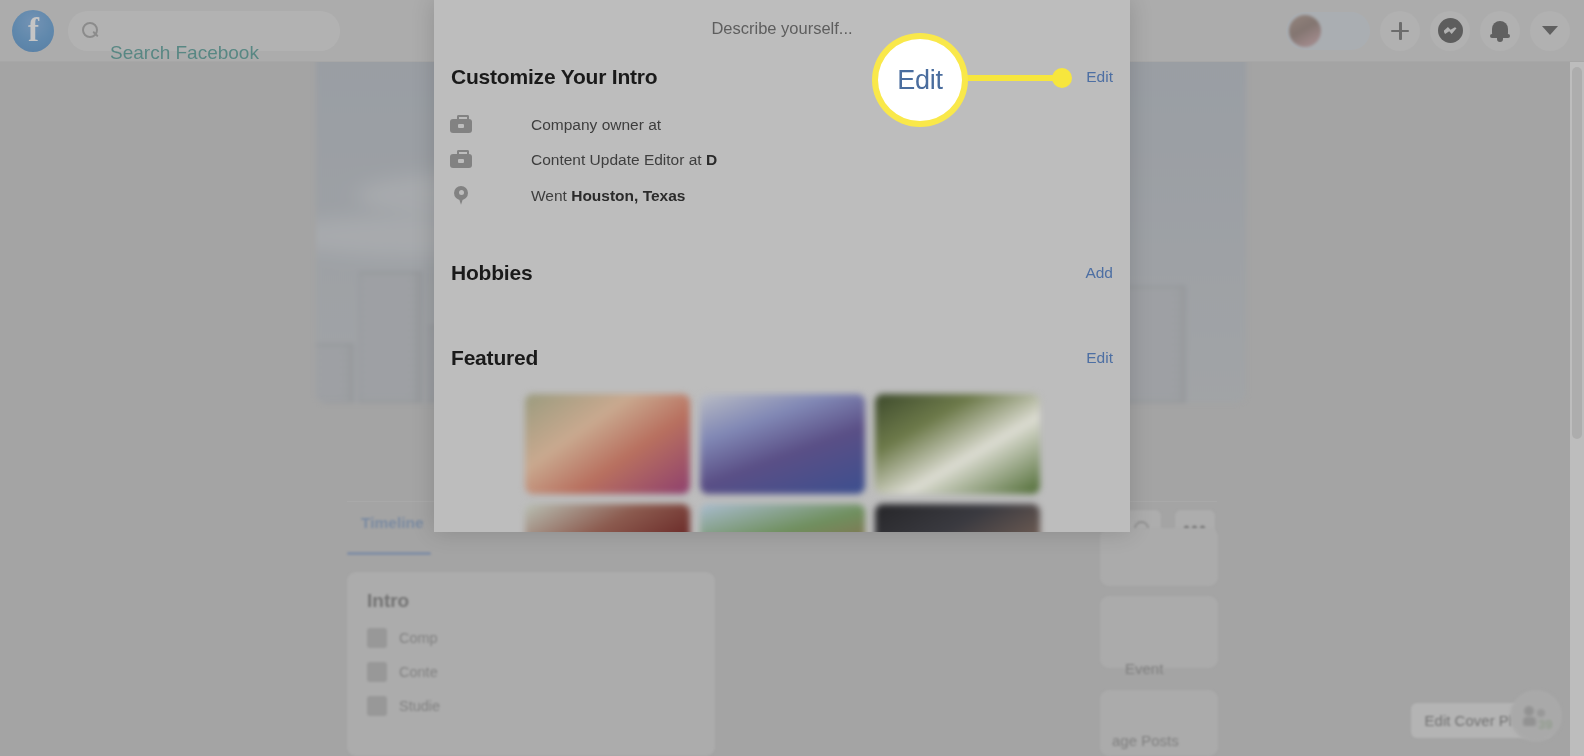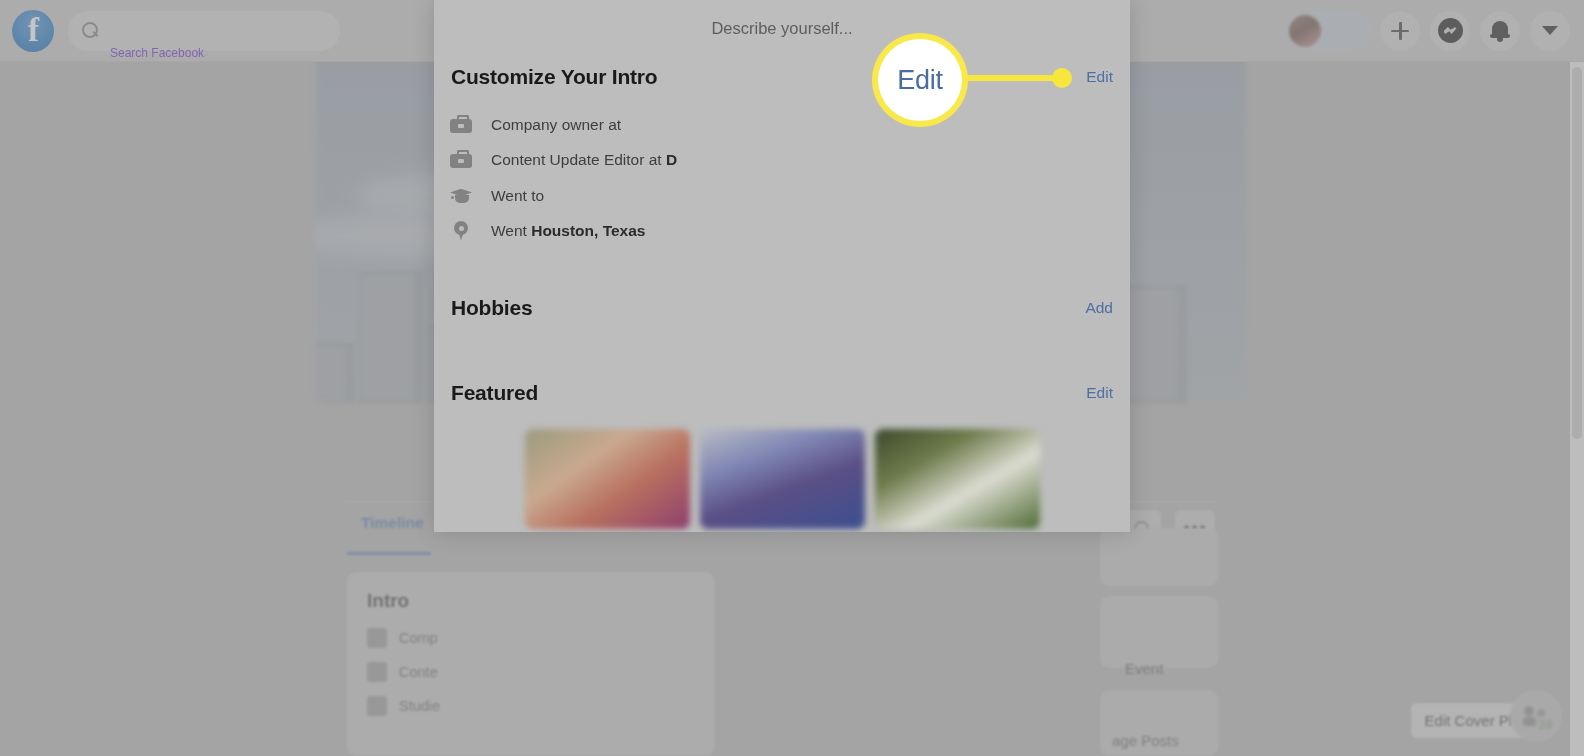--- a/index.html
+++ b/index.html
@@ -47,21 +47,21 @@
   .search-ico { width: 17px; height: 17px; position: relative; flex: 0 0 auto; opacity: .62; }
   .search-ico::before {
     content: ""; position: absolute; left: 0; top: 0;
     width: 12px; height: 12px; border: 2px solid #4a4a4a; border-radius: 50%;
   }
   .search-ico::after {
     content: ""; position: absolute; left: 10px; top: 11px;
     width: 7px; height: 2px; background: #4a4a4a; transform: rotate(45deg);
     border-radius: 1px;
   }
-  .search-txt { margin-left: 11px; font-size: 12px; color: #6d28d9; margin-top: 44px; }
+  .search-txt { margin-left: 11px; font-size: 19px; color: #0f766e; margin-top: 44px; }
 
   .topbar-right {
     margin-left: auto; display: flex; align-items: center; gap: 10px;
     margin-right: 14px;
   }
   .profile-pill {
     height: 38px; width: 84px; border-radius: 19px;
     background: #c4cdd6; display: flex; align-items: center;
     padding-left: 3px;
   }
@@ -258,21 +258,21 @@
   }
   .sec-title { font-size: 21px; font-weight: bold; color: #1a1a1a; letter-spacing: -.2px;}
   .sec-link  { font-size: 15.5px; color: #4d6fa3; }
 
   #row-customize { margin-top: 9px; }
 
   .intro-list { margin-top: 18px; }
   .intro-row {
     display: flex; align-items: center;
     height: 35.5px;
-    font-size: 15.5px; color: #3e3e3e;
+    font-size: 15.5px; color: #3e3e3e; gap: 40px;
   }
   .intro-row .label { margin-left: 19px; }
   .intro-row .label b { font-weight: bold; color: #2b2b2b; }
   .intro-row .label .redact {
     color: #7a7a7a; filter: blur(1.9px);
   }
   .intro-row .label .redact-strong {
     display:inline-block; color: #8c8c8c; filter: blur(2.6px);
   }
 
@@ -530,26 +530,20 @@
         </div>
 
         <div class="intro-row">
           <span class="ico ico-case">
               <i></i>
             </span>
           <span class="label"><span>Content Update Editor at </span><b>D</b></span>
         </div>
 
 
-        <div class="intro-row">
-          <span class="ico ico-cap">
-              <i></i>
-            </span>
-          <span class="label"><span>Went to </span><b class="redact-strong">  &nbsp; &nbsp;&nbsp; &nbsp; &nbsp; &nbsp;  </b></span>
-        </div>
 
 
         <div class="intro-row">
           <span class="ico ico-pin">
               <i></i>
             </span>
           <span class="label"><span>Went </span><b>Houston, Texas</b></span>
         </div>
 
 

